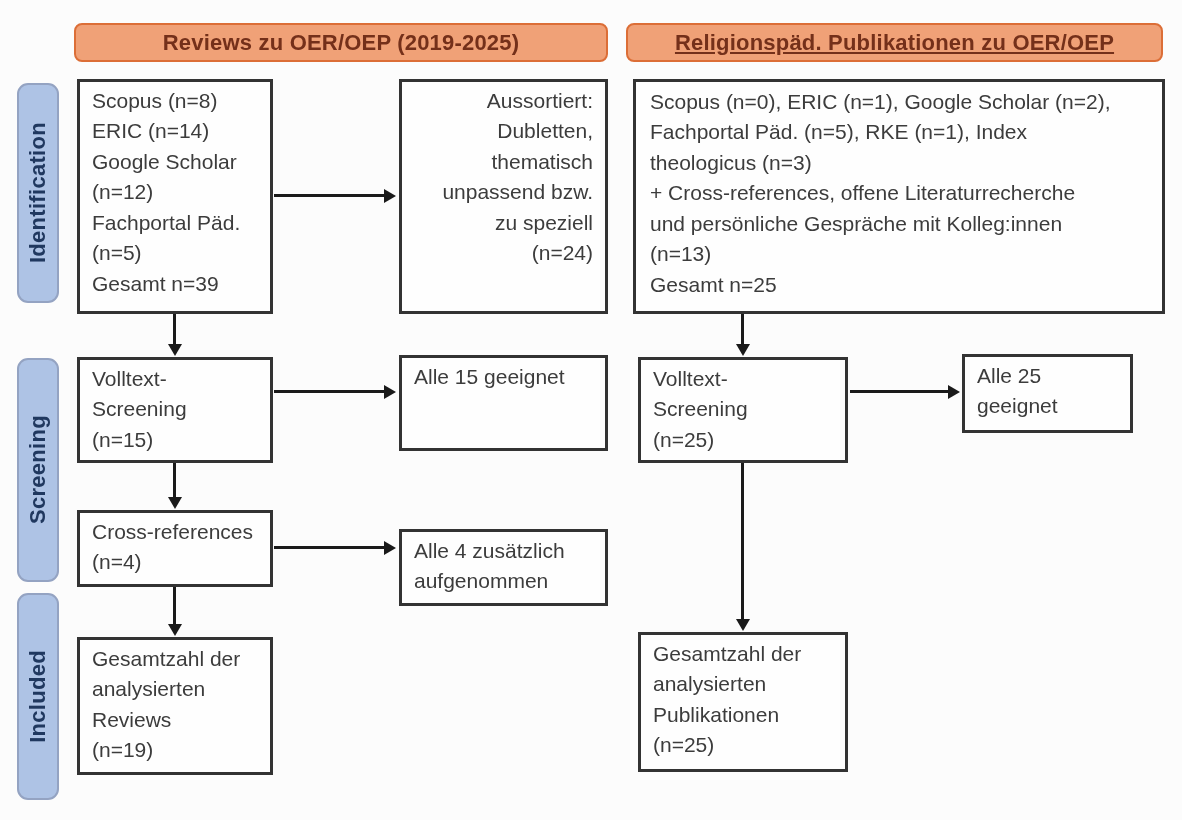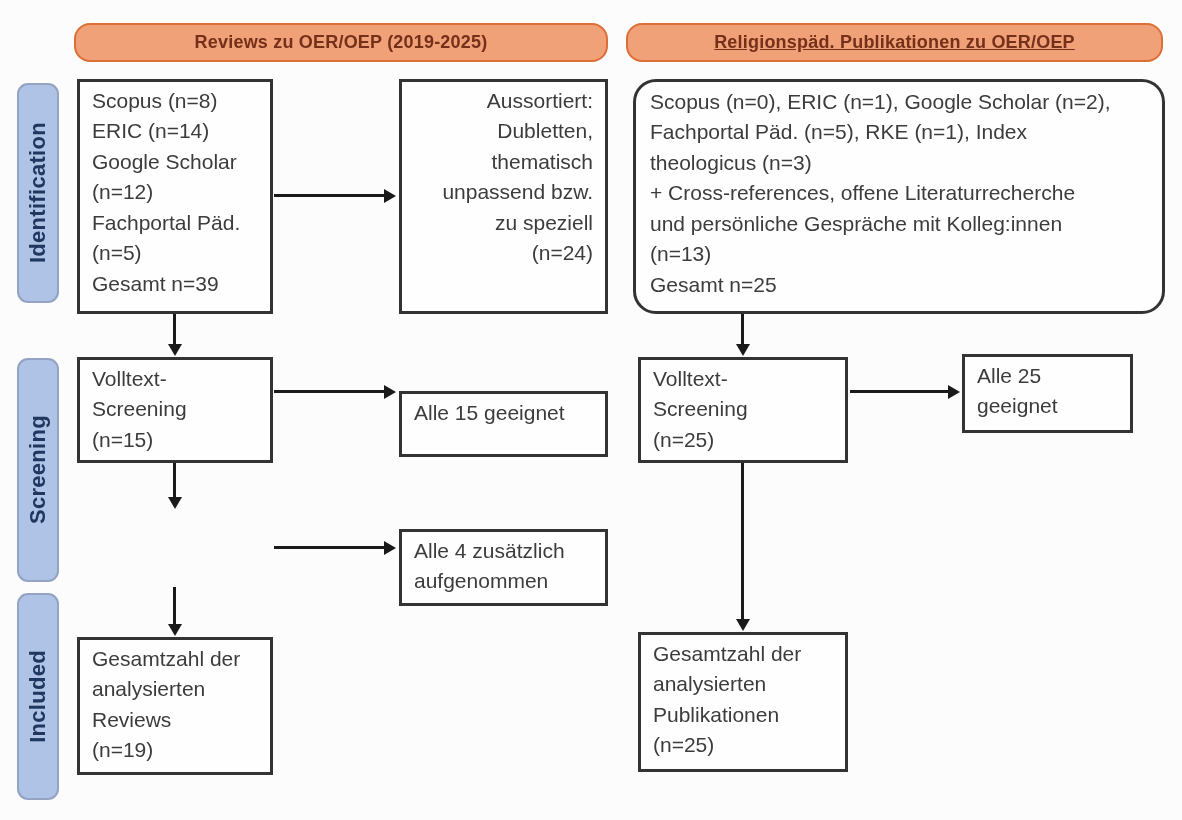--- a/index.html
+++ b/index.html
@@ -13,23 +13,23 @@
     width: 1182px;
     height: 820px;
     background: var(--background, #fcfcfc);
     overflow: hidden;
   }
   .hdr {
     position: absolute;
     box-sizing: border-box;
     background: var(--header-fill, #f0a177);
     border: 2px solid var(--header-border, #dc6e37);
-    border-radius: 16px;
+    border-radius: 8px;
     color: var(--header-text, #74301a);
-    font-size: 18px;
+    font-size: 22px;
     font-weight: bold;
     display: flex;
     align-items: center;
     justify-content: center;
     letter-spacing: 0.2px;
   }
   .stage {
     position: absolute;
     box-sizing: border-box;
     background: var(--stage-fill, #aec3e5);
@@ -118,29 +118,31 @@
 Gesamt n=39</div>
   <div class="fbox" style="left:399px; top:79px; width:209px; height:235px;text-align:right;">Aussortiert:
 Dubletten,
 thematisch
 unpassend bzw.
 zu speziell
 (n=24)</div>
   <div class="fbox" style="left:77px; top:357px; width:196px; height:106px;">Volltext-
 Screening
 (n=15)</div>
-  <div class="fbox" style="left:399px; top:355px; width:209px; height:66px;margin-top:36px;">Alle 15 geeignet</div>
+  <div class="fbox" style="left:399px; top:355px; width:209px; height:96px;">Alle 15 geeignet</div>
+  <div class="fbox" style="left:77px; top:510px; width:196px; height:77px;">Cross-references
+(n=4)</div>
   <div class="fbox" style="left:399px; top:529px; width:209px; height:77px;">Alle 4 zusätzlich
 aufgenommen</div>
   <div class="fbox" style="left:77px; top:637px; width:196px; height:138px;">Gesamtzahl der
 analysierten
 Reviews
 (n=19)</div>
 
-  <div class="fbox" style="left:633px; top:79px; width:532px; height:235px; padding:5px 14px;border-radius:23px;">Scopus (n=0), ERIC (n=1), Google Scholar (n=2),
+  <div class="fbox" style="left:633px; top:79px; width:532px; height:235px; padding:5px 14px;">Scopus (n=0), ERIC (n=1), Google Scholar (n=2),
 Fachportal Päd. (n=5), RKE (n=1), Index
 theologicus (n=3)
 + Cross-references, offene Literaturrecherche
 und persönliche Gespräche mit Kolleg:innen
 (n=13)
 Gesamt n=25</div>
   <div class="fbox" style="left:638px; top:357px; width:210px; height:106px;">Volltext-
 Screening
 (n=25)</div>
   <div class="fbox" style="left:962px; top:354px; width:171px; height:79px;">Alle 25 geeignet</div>

